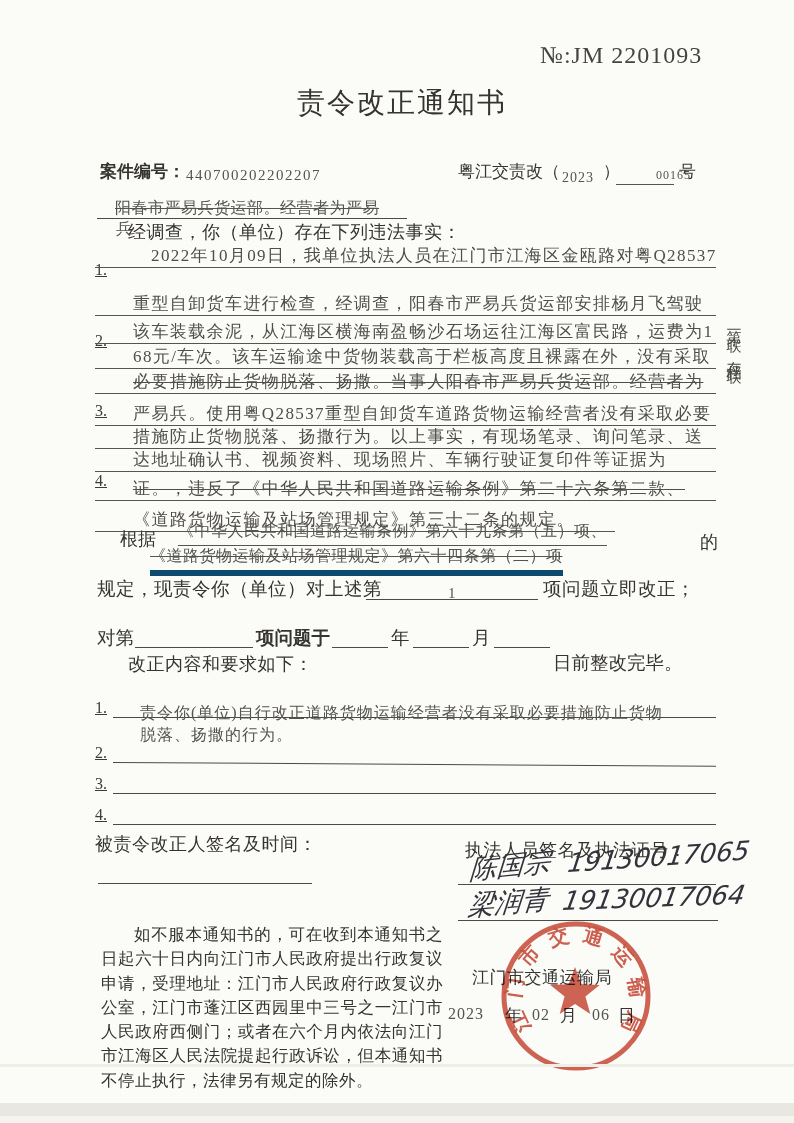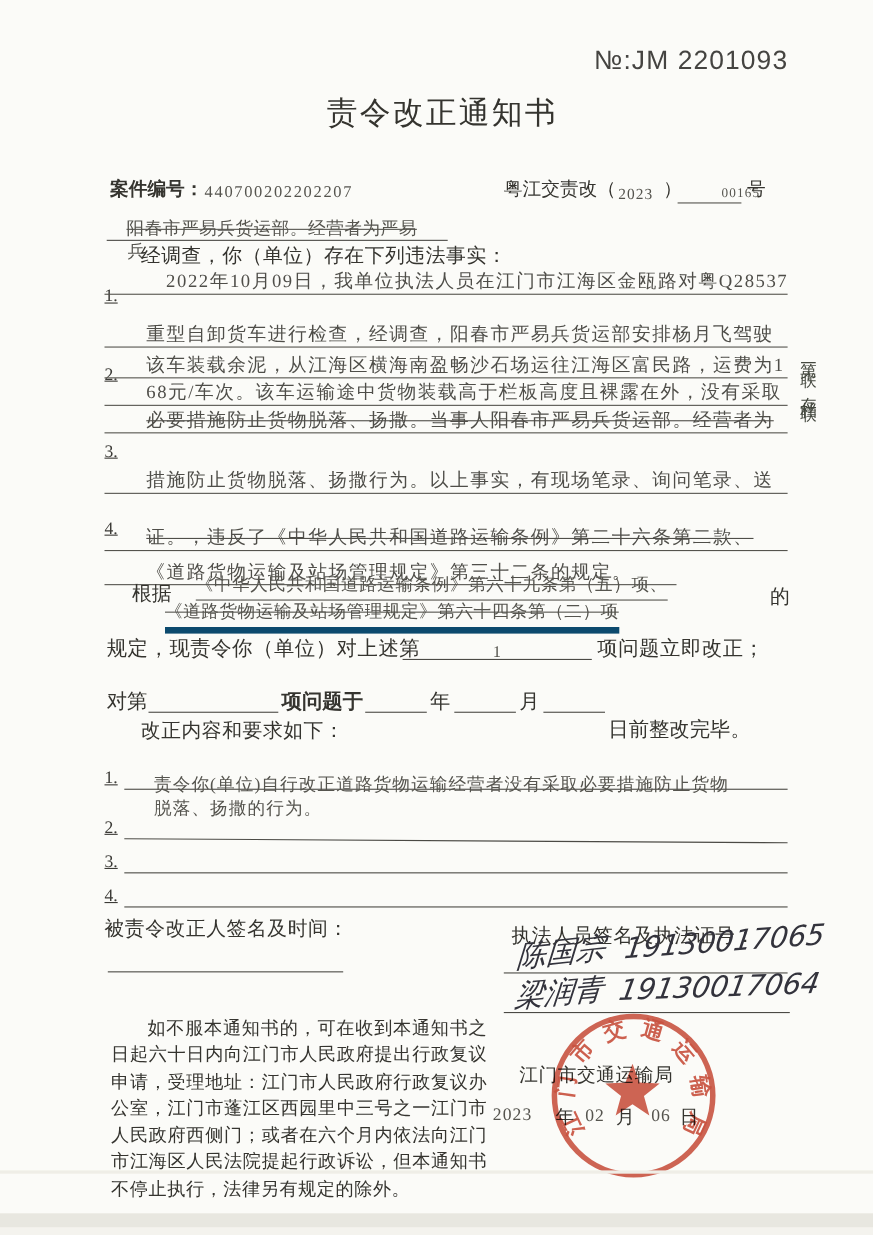--- a/index.html
+++ b/index.html
@@ -27,21 +27,21 @@
   }
   .seal{position:absolute;left:496px;top:916px;mix-blend-mode:multiply;opacity:.9;}
   .vtext{writing-mode:vertical-rl;letter-spacing:4px;}
   .band{position:absolute;left:0;width:794px;}
 </style>
 </head>
 <body>
 
 <div class="page">
 
-  <div class="abs" style="left:540px;top:42px;font-family:Liberation Sans, sans-serif;font-size:24px;letter-spacing:1px;color:#454441;">№:JM 2201093</div>
+  <div class="abs" style="left:540px;top:42px;font-family:Liberation Serif, serif;font-size:24px;letter-spacing:1px;color:#454441;">№:JM 2201093</div>
 
   <div class="abs printed" style="left:297px;top:84px;font-size:28px;letter-spacing:2px;">责令改正通知书</div>
 
   <div class="abs vtext" style="left:724px;top:318px;font-size:15px;color:#44483f;">第一联：存档联</div>
 
   <div class="abs printed" style="left:100px;top:160px;font-size:17px;font-weight:600;">案件编号：</div>
   <div class="abs typed" style="left:186px;top:167px;font-size:15px;letter-spacing:1.5px;">440700202202207</div>
   <div class="abs printed" style="left:458px;top:160px;font-size:17px;">粤江交责改（</div>
   <div class="abs typed" style="left:562px;top:170px;font-size:14px;letter-spacing:1px;">2023</div>
   <div class="abs printed" style="left:603px;top:160px;font-size:17px;">）</div>
@@ -58,21 +58,23 @@
   <div class="fact-num" style="top:261px;">1.</div>
   <div class="fact-num" style="top:332px;">2.</div>
   <div class="fact-num" style="top:402px;">3.</div>
   <div class="fact-num" style="top:472px;">4.</div>
 
   <div class="fact-line" style="top:244px;padding-left:56px;">2022年10月09日，我单位执法人员在江门市江海区金瓯路对粤Q28537</div>
   <div class="fact-line" style="top:292px;">重型自卸货车进行检查，经调查，阳春市严易兵货运部安排杨月飞驾驶</div>
   <div class="fact-line" style="top:320px;">该车装载余泥，从江海区横海南盈畅沙石场运往江海区富民路，运费为1</div>
   <div class="fact-line" style="top:345px;">68元/车次。该车运输途中货物装载高于栏板高度且裸露在外，没有采取</div>
   <div class="fact-line struck" style="top:370px;">必要措施防止货物脱落、扬撒。当事人阳春市严易兵货运部。经营者为</div>
+  <div class="fact-line" style="top:402px;">严易兵。使用粤Q28537重型自卸货车道路货物运输经营者没有采取必要</div>
   <div class="fact-line" style="top:425px;">措施防止货物脱落、扬撒行为。以上事实，有现场笔录、询问笔录、送</div>
+  <div class="fact-line" style="top:448px;">达地址确认书、视频资料、现场照片、车辆行驶证复印件等证据为</div>
   <div class="fact-line struck" style="top:477px;">证。，违反了《中华人民共和国道路运输条例》第二十六条第二款、</div>
   <div class="fact-line" style="top:508px;width:520px;">《道路货物运输及站场管理规定》第三十二条的规定。</div>
 
   <div class="abs printed" style="left:120px;top:527px;font-size:18px;">根据</div>
   <div class="abs typed" style="left:178px;top:521px;font-size:16px;letter-spacing:0.5px;border-bottom:1px solid #55544e;padding-bottom:3px;">《中华人民共和国道路运输条例》第六十九条第（五）项、</div>
   <div class="abs typed struck" style="left:150px;top:546px;font-size:16px;letter-spacing:0.5px;border-bottom:6px solid #0c4a6e;padding-bottom:3px;">《道路货物运输及站场管理规定》第六十四条第（二）项</div>
   <div class="abs printed" style="left:700px;top:530px;font-size:18px;">的</div>
 
   <div class="abs printed" style="left:97px;top:576px;font-size:18.5px;letter-spacing:0.5px;">规定，现责令你（单位）对上述第</div>
   <div class="rule rule-dark" style="left:366px;top:599px;width:172px;"></div>

